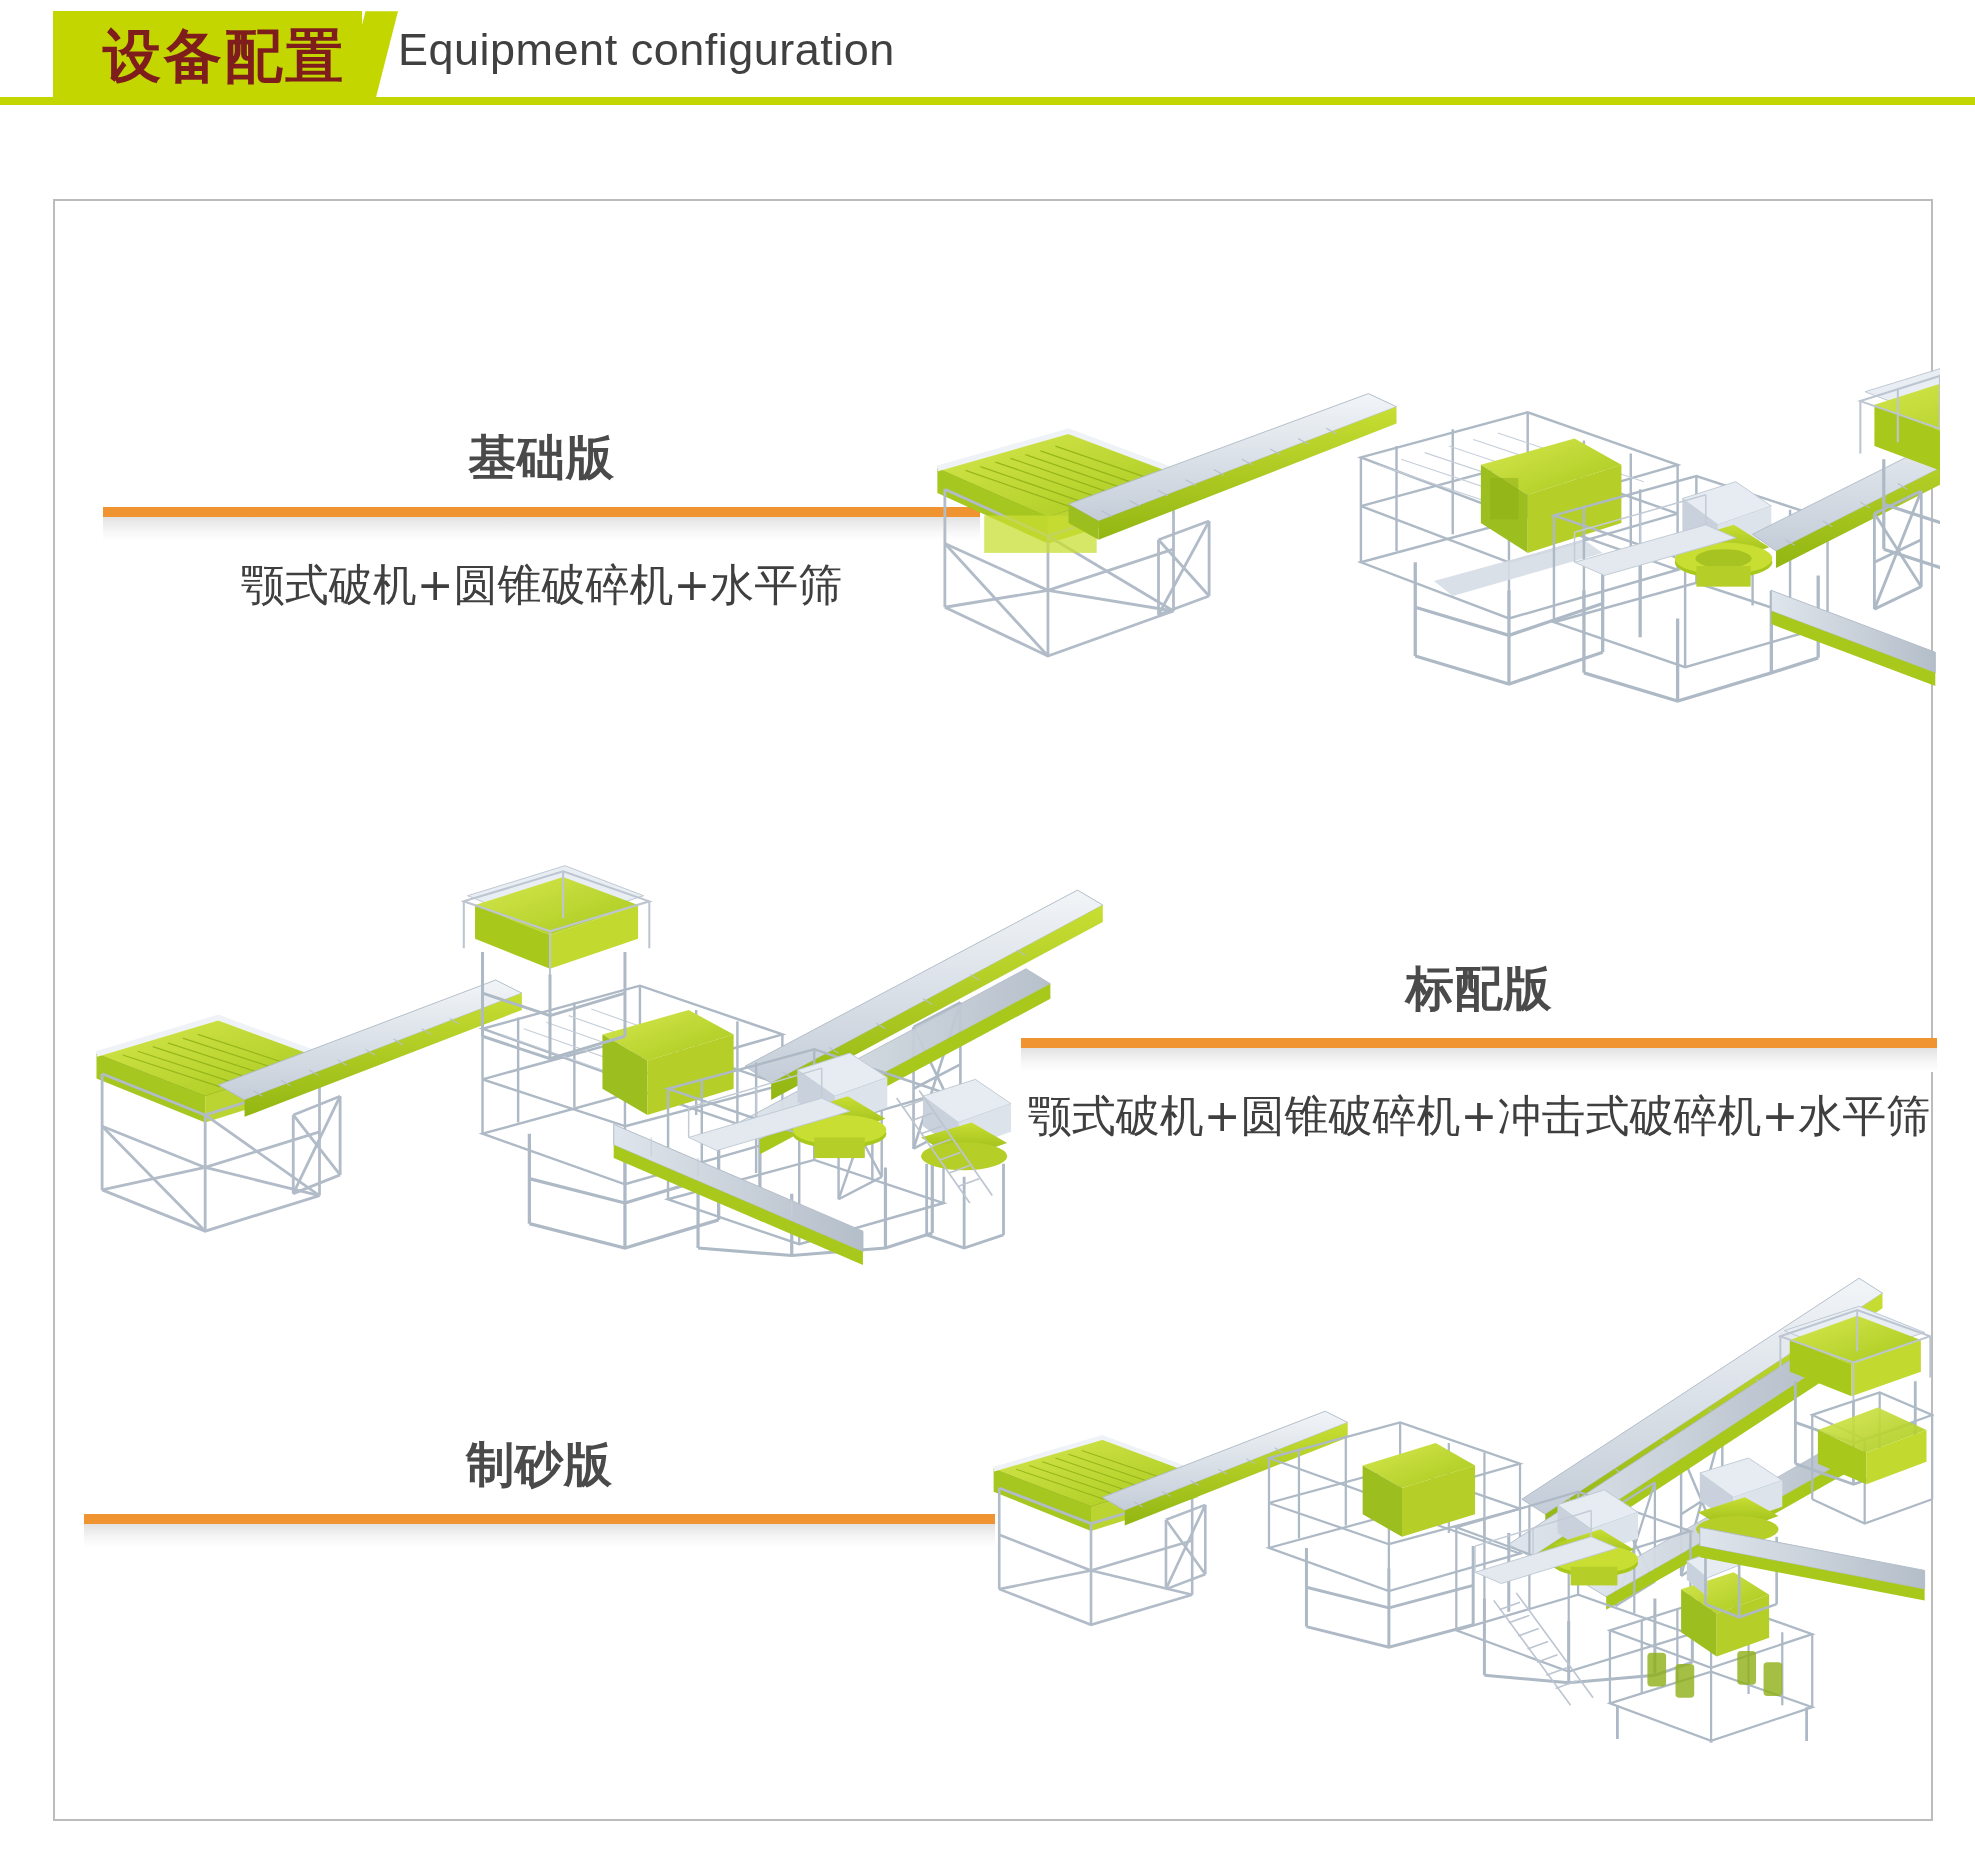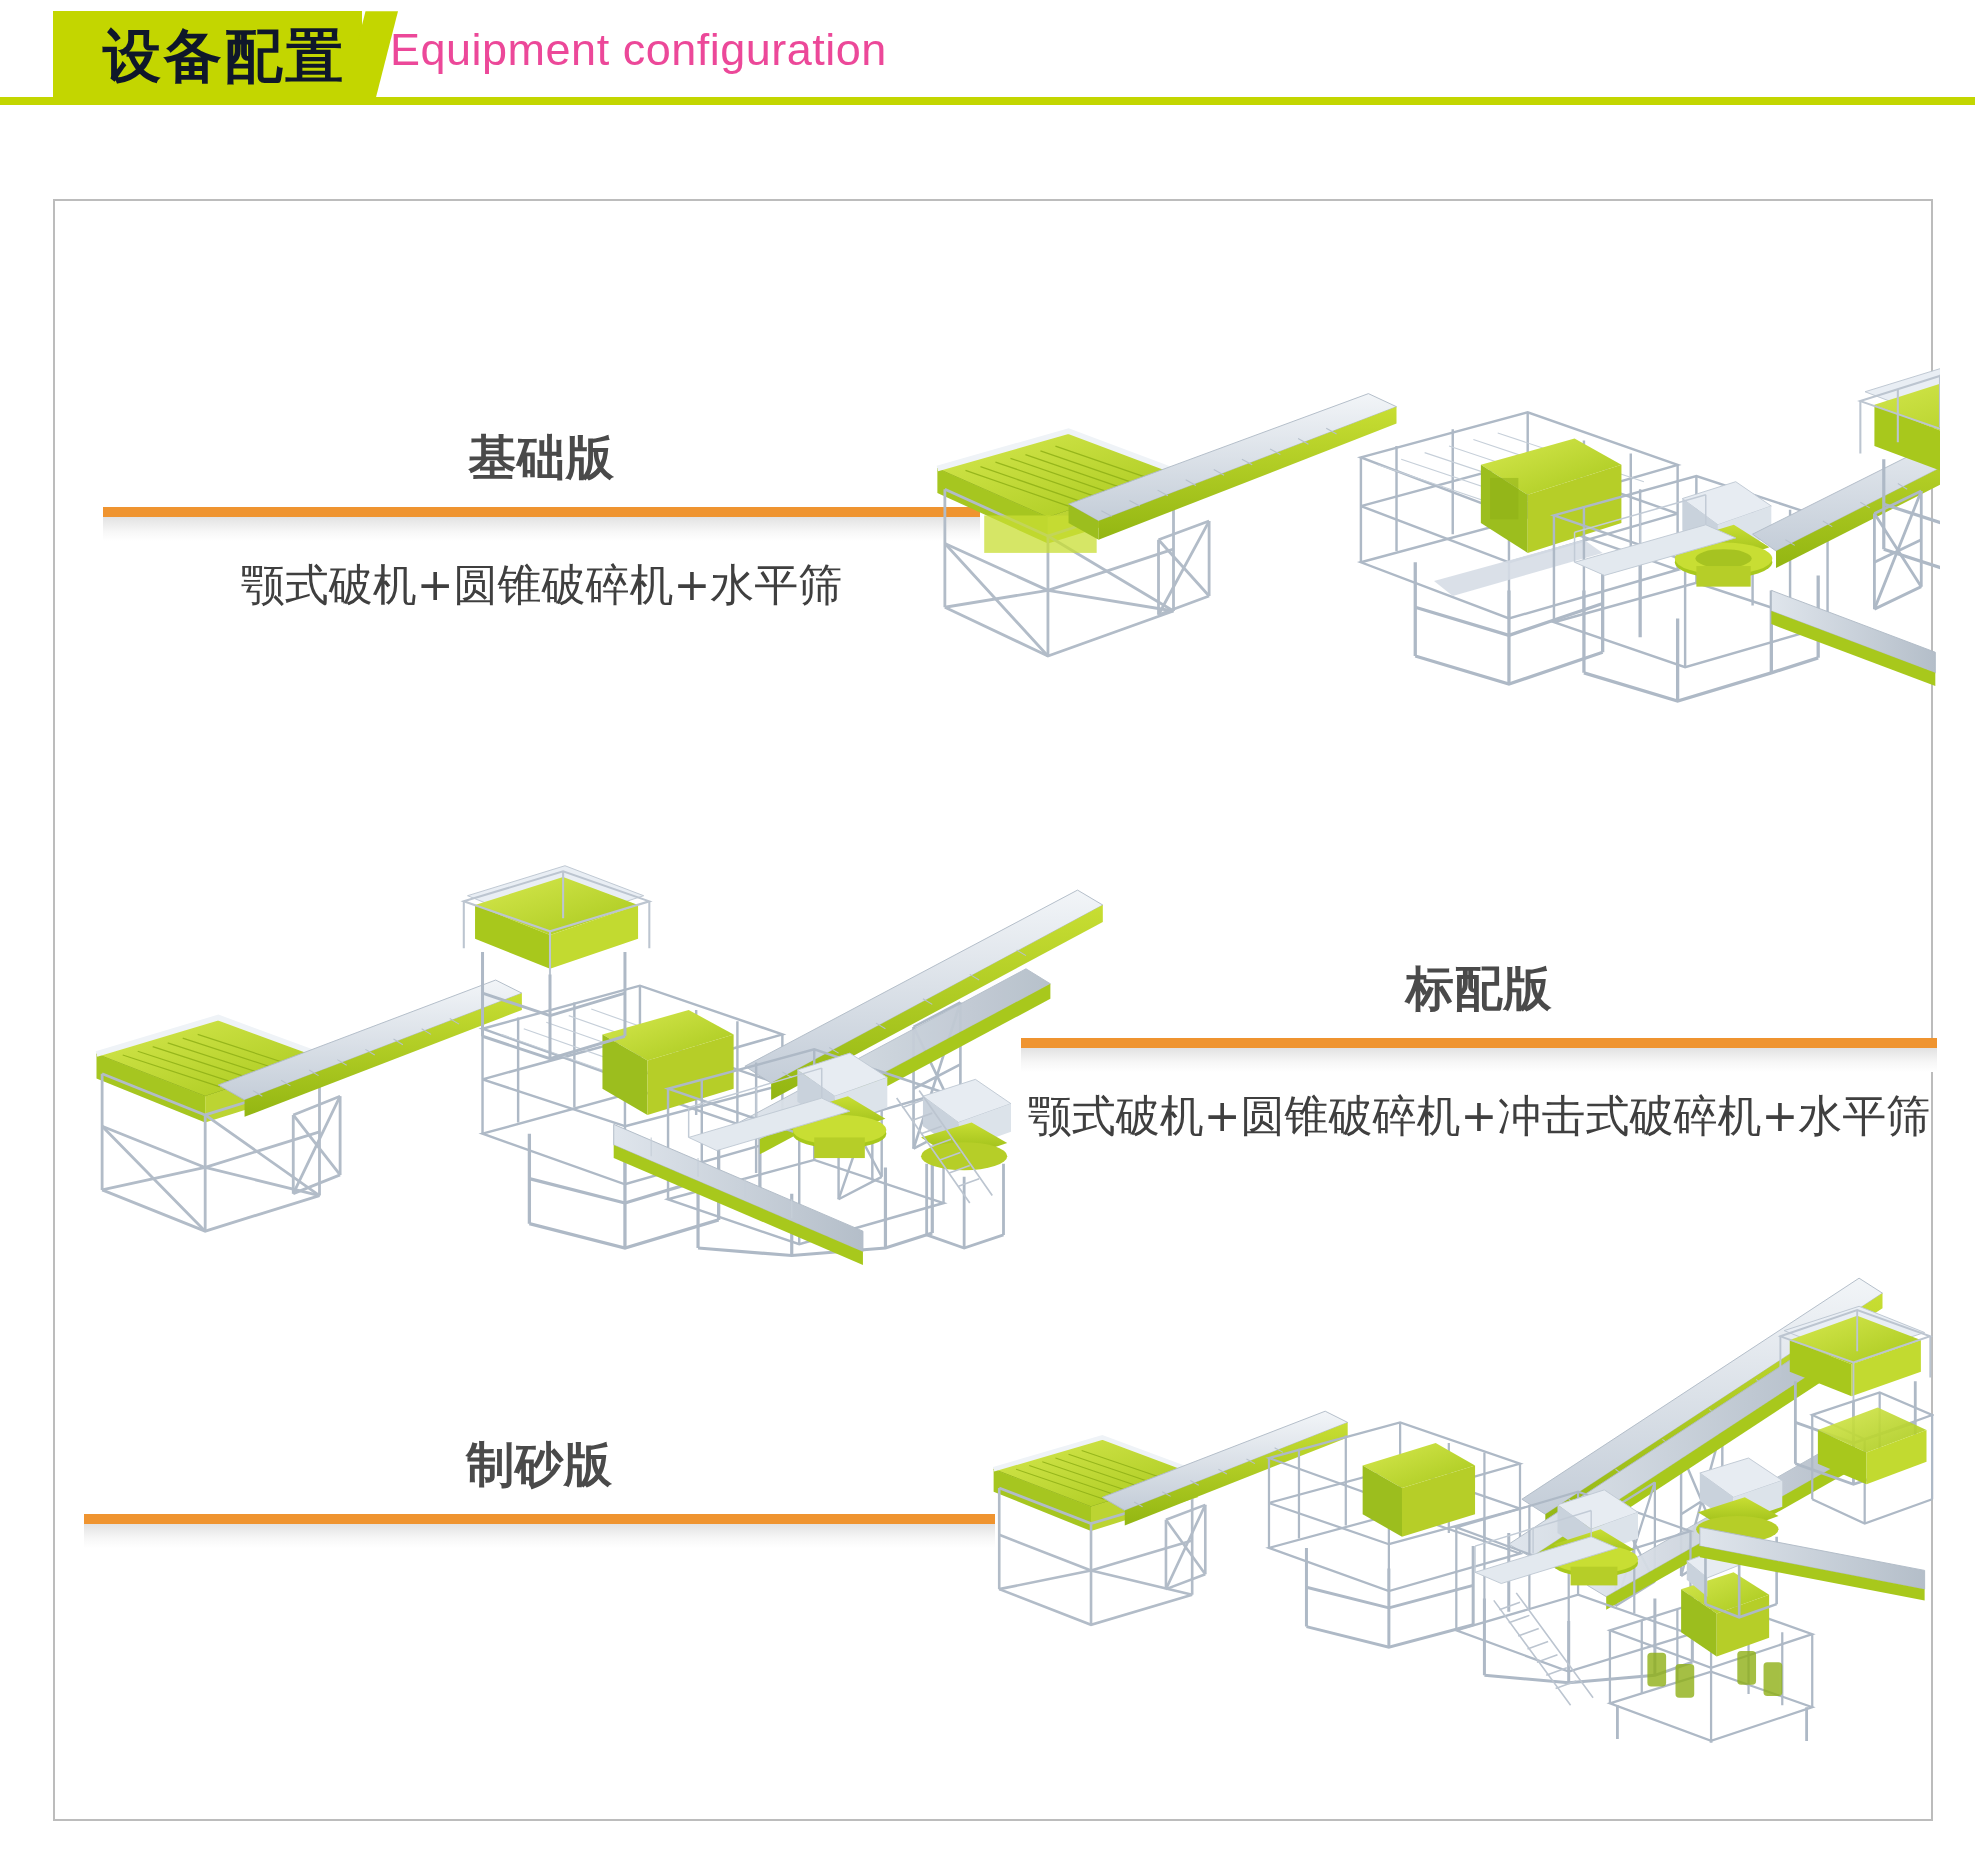--- a/index.html
+++ b/index.html
@@ -26,29 +26,29 @@
   
   .header-tag-slash {
     position:absolute; left:342px; top:11.2px;
     width:56px; height:92px;
     background:#C3D600;
     clip-path: polygon(42% 0%, 100% 0%, 58% 100%, 0% 100%);
   }
   .header-tag-label {
     position:absolute; left:0; top:0; width:309px; height:92px;
     display:flex; align-items:center; justify-content:center;
-    color:#0f172a;
+    color:#7f1d1d;
     font-size:58px; font-weight:bold;
     letter-spacing:2.8px;
     font-family:"DejaVu Sans", sans-serif;
     padding-left:34px;
   }
   .header-subtitle {
-    position:absolute; left:390px; top:24px;
-    font-size:45px; color:#ec4899; font-weight:400;
+    position:absolute; left:398px; top:24px;
+    font-size:45px; color:#404040; font-weight:400;
     letter-spacing:0.5px;
     font-family:"Liberation Sans", sans-serif;
     white-space:nowrap;
   }
 
   
   .content-frame {
     position:absolute; left:53px; top:199px;
     width:1880px; height:1622px;
     border:2.8px solid #bcbcbc;

